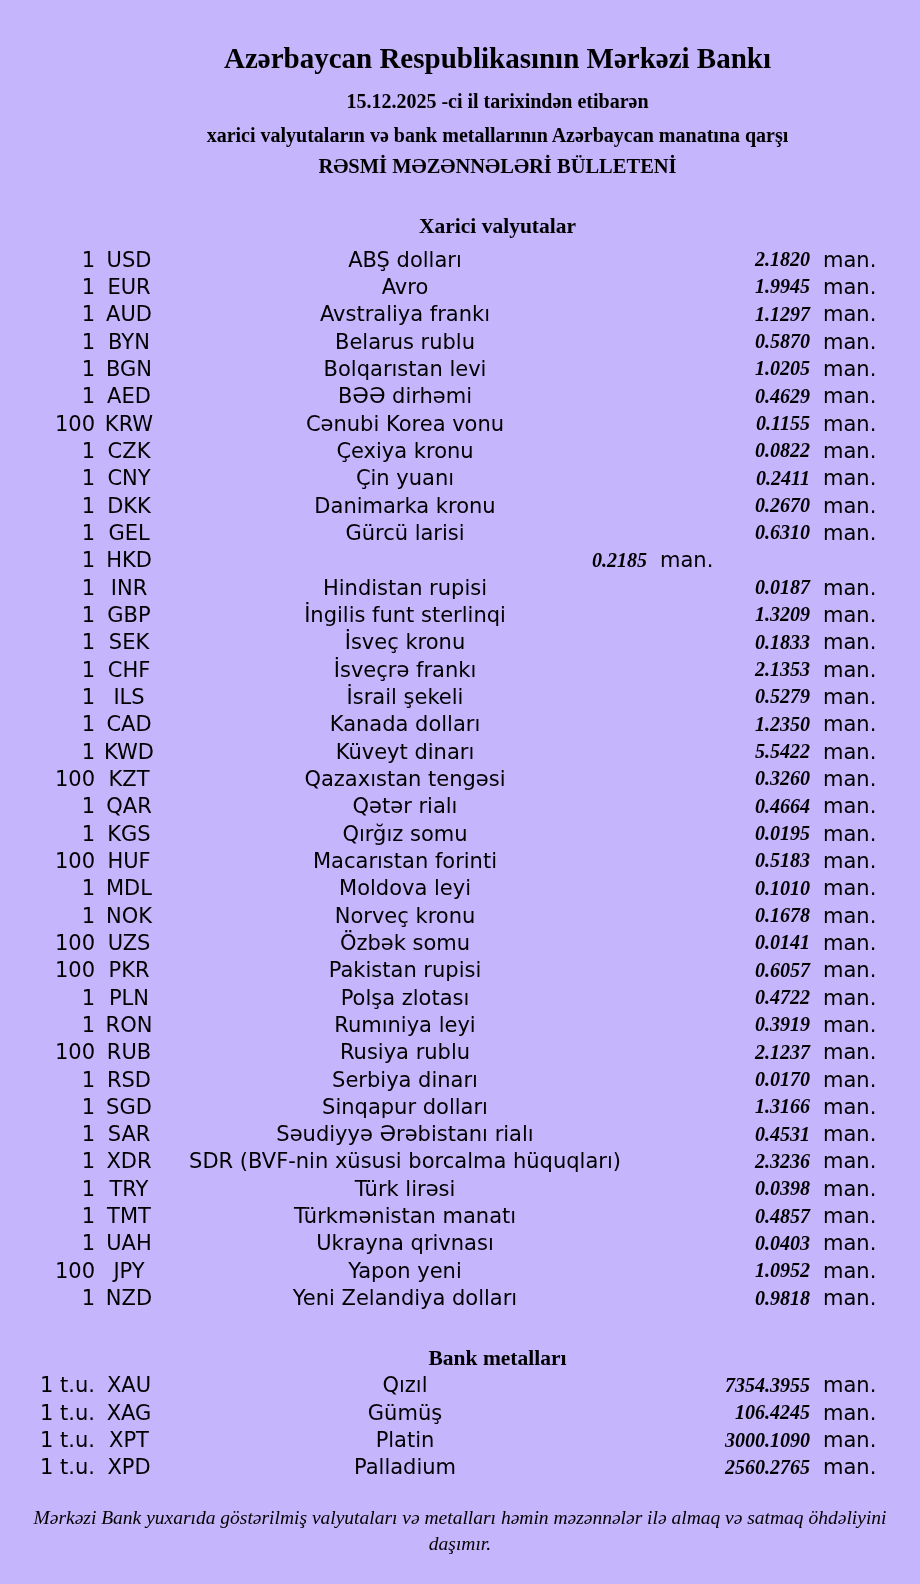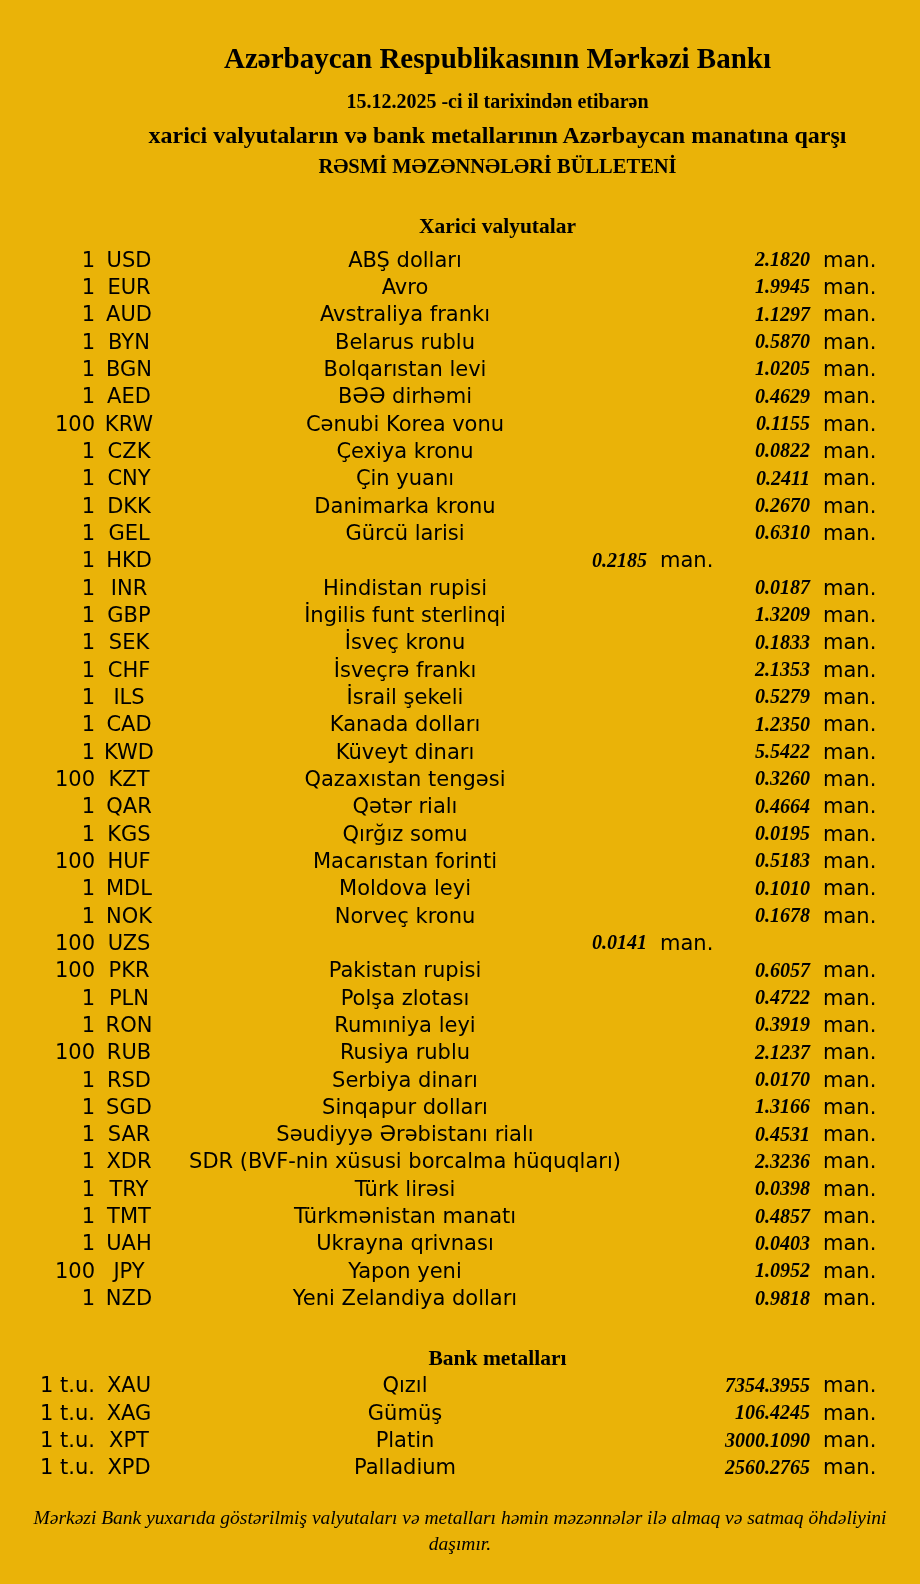--- a/index.html
+++ b/index.html
@@ -4,21 +4,21 @@
 <style>
   html, body {
     margin: 0;
     padding: 0;
     background: #ffffff;
   }
   .page {
     position: relative;
     width: 920px;
     height: 1584px;
-    background: #eab308;
+    background: #c4b5fd;
     color: #000000;
     overflow: hidden;
     font-family: "DejaVu Sans", sans-serif;
   }
   
   .header-block {
     margin-left: 75px;
     width: 845px;
     text-align: center;
     font-family: "Liberation Serif", serif;
@@ -30,21 +30,21 @@
     font-size: 29px;
     line-height: 36px;
   }
   .date-line {
     margin-top: 12px;
     font-size: 20px;
     line-height: 26px;
   }
   .subtitle-line {
     margin-top: 8px;
-    font-size: 24px;
+    font-size: 20px;
     line-height: 26px;
   }
   .bulletin-title {
     margin-top: 5px;
     font-size: 20.5px;
     line-height: 26px;
   }
   .section-heading {
     margin-left: 75px;
     width: 845px;
@@ -294,20 +294,21 @@
       <div class="row">
         <span class="c-qty">1</span>
         <span class="c-code">NOK</span>
         <span class="c-name">Norveç kronu</span>
         <span class="c-rate">0.1678</span>
         <span class="c-unit">man.</span>
       </div>
       <div class="row">
         <span class="c-qty">100</span>
         <span class="c-code">UZS</span>
+        <span class="c-name">Özbək somu</span>
         <span class="c-rate">0.0141</span>
         <span class="c-unit">man.</span>
       </div>
       <div class="row">
         <span class="c-qty">100</span>
         <span class="c-code">PKR</span>
         <span class="c-name">Pakistan rupisi</span>
         <span class="c-rate">0.6057</span>
         <span class="c-unit">man.</span>
       </div>

